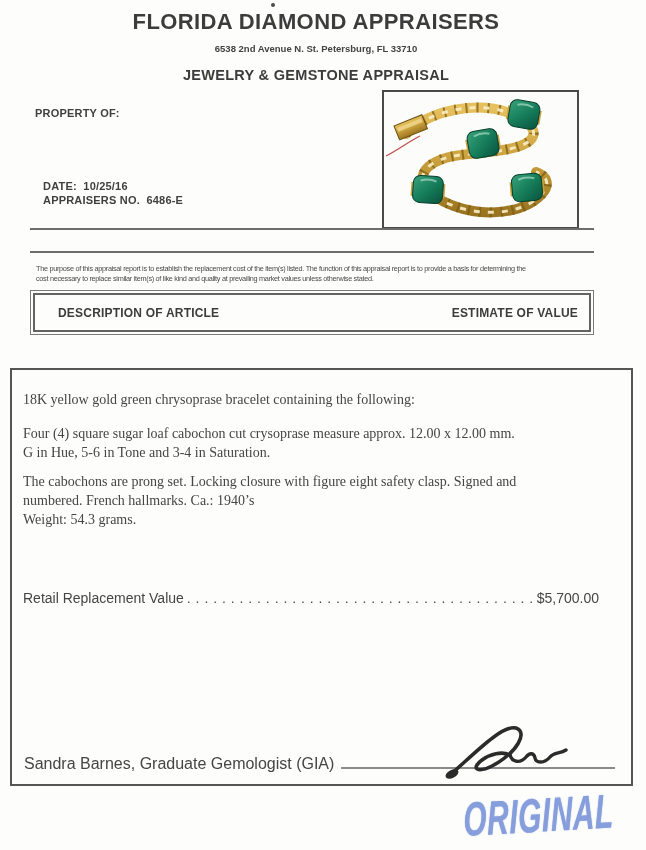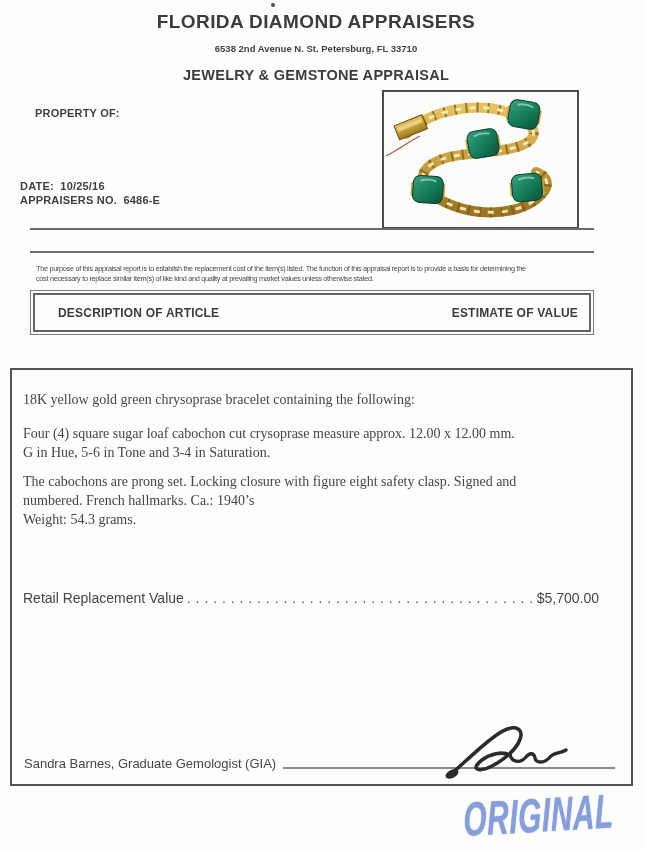--- a/index.html
+++ b/index.html
@@ -10,21 +10,21 @@
     width: 646px; height: 850px;
     background: #fdfdfc;
     overflow: hidden;
     color: #3e3e3e;
   }
   .abs { position: absolute; }
 
   
   .speck { width: 4px; height: 4px; border-radius: 50%; background: #4c4c4c; }
   .header-block { left: 0; top: 12px; width: 632px; text-align: center; }
-  .doc-title { font-size: 19px; font-weight: bold; color: #3c3c3c; letter-spacing: .4px; line-height: 19px; }
+  .doc-title { font-size: 22px; font-weight: bold; color: #3c3c3c; letter-spacing: .4px; line-height: 19px; }
   .doc-address { font-size: 9.5px; font-weight: bold; color: #424242; line-height: 12px; margin-top: 12px; }
   .doc-subtitle { font-size: 14.5px; font-weight: bold; color: #3c3c3c; letter-spacing: .3px; margin-top: 12px; }
 
   
   .field-label { font-size: 11px; font-weight: bold; color: #3f3f3f; letter-spacing: .2px; }
   .field-line { line-height: 14px; white-space: nowrap; }
 
   
   .photo-frame {
     left: 382px; top: 90px; width: 197px; height: 139px;
@@ -62,21 +62,21 @@
     display: flex; align-items: baseline;
     font-size: 14px; color: #454545;
   }
   .valuation-label { white-space: nowrap; }
   .valuation-dots { flex: 1; overflow: hidden; white-space: nowrap; padding: 0 3px; letter-spacing: .5px; color: #4e4e4e; }
   .valuation-amount { white-space: nowrap; }
 
   .signature-row {
     left: 12px; top: 386px; right: 16px;
     display: flex; align-items: flex-end;
-    font-size: 13px; color: #454545;
+    font-size: 16px; color: #454545;
   }
   .signature-label { white-space: nowrap; line-height: 15px; }
   .signature-line { flex: 1; border-bottom: 2px solid #8b8b8b; margin-left: 7px; margin-bottom: 2px; height: 10px; }
   .signature-svg { left: 438px; top: 714px; width: 142px; height: 68px; }
 
   
   .stamp {
     left: 464px; top: 795px;
     font-size: 48px; line-height: 50px;
     font-weight: bold; font-style: italic;
@@ -97,21 +97,21 @@
   <div class="abs speck" style="left:271px; top:3px;"></div>
 
   <div class="abs header-block">
     <div class="doc-title">FLORIDA DIAMOND APPRAISERS</div>
     <div class="doc-address">6538 2nd Avenue N. St. Petersburg, FL 33710</div>
     <div class="doc-subtitle">JEWELRY &amp; GEMSTONE APPRAISAL</div>
   </div>
 
   <div class="abs field-label" style="left:35px; top:107px;">PROPERTY OF:</div>
 
-  <div class="abs" style="left:20px; top:179px;">
+  <div class="abs" style="left:43px; top:179px;">
     <div class="field-label field-line"><span>DATE:</span>&nbsp;&nbsp;<span>10/25/16</span></div>
     <div class="field-label field-line"><span>APPRAISERS NO.</span>&nbsp;&nbsp;<span>6486-E</span></div>
   </div>
 
   <div class="abs photo-frame">
     <svg viewBox="0 0 193 135">
       <defs>
         <linearGradient id="stoneG" x1="0" y1="0" x2="1" y2="1">
           <stop offset="0" stop-color="#39a37c"></stop>
           <stop offset="0.55" stop-color="#147a58"></stop>

